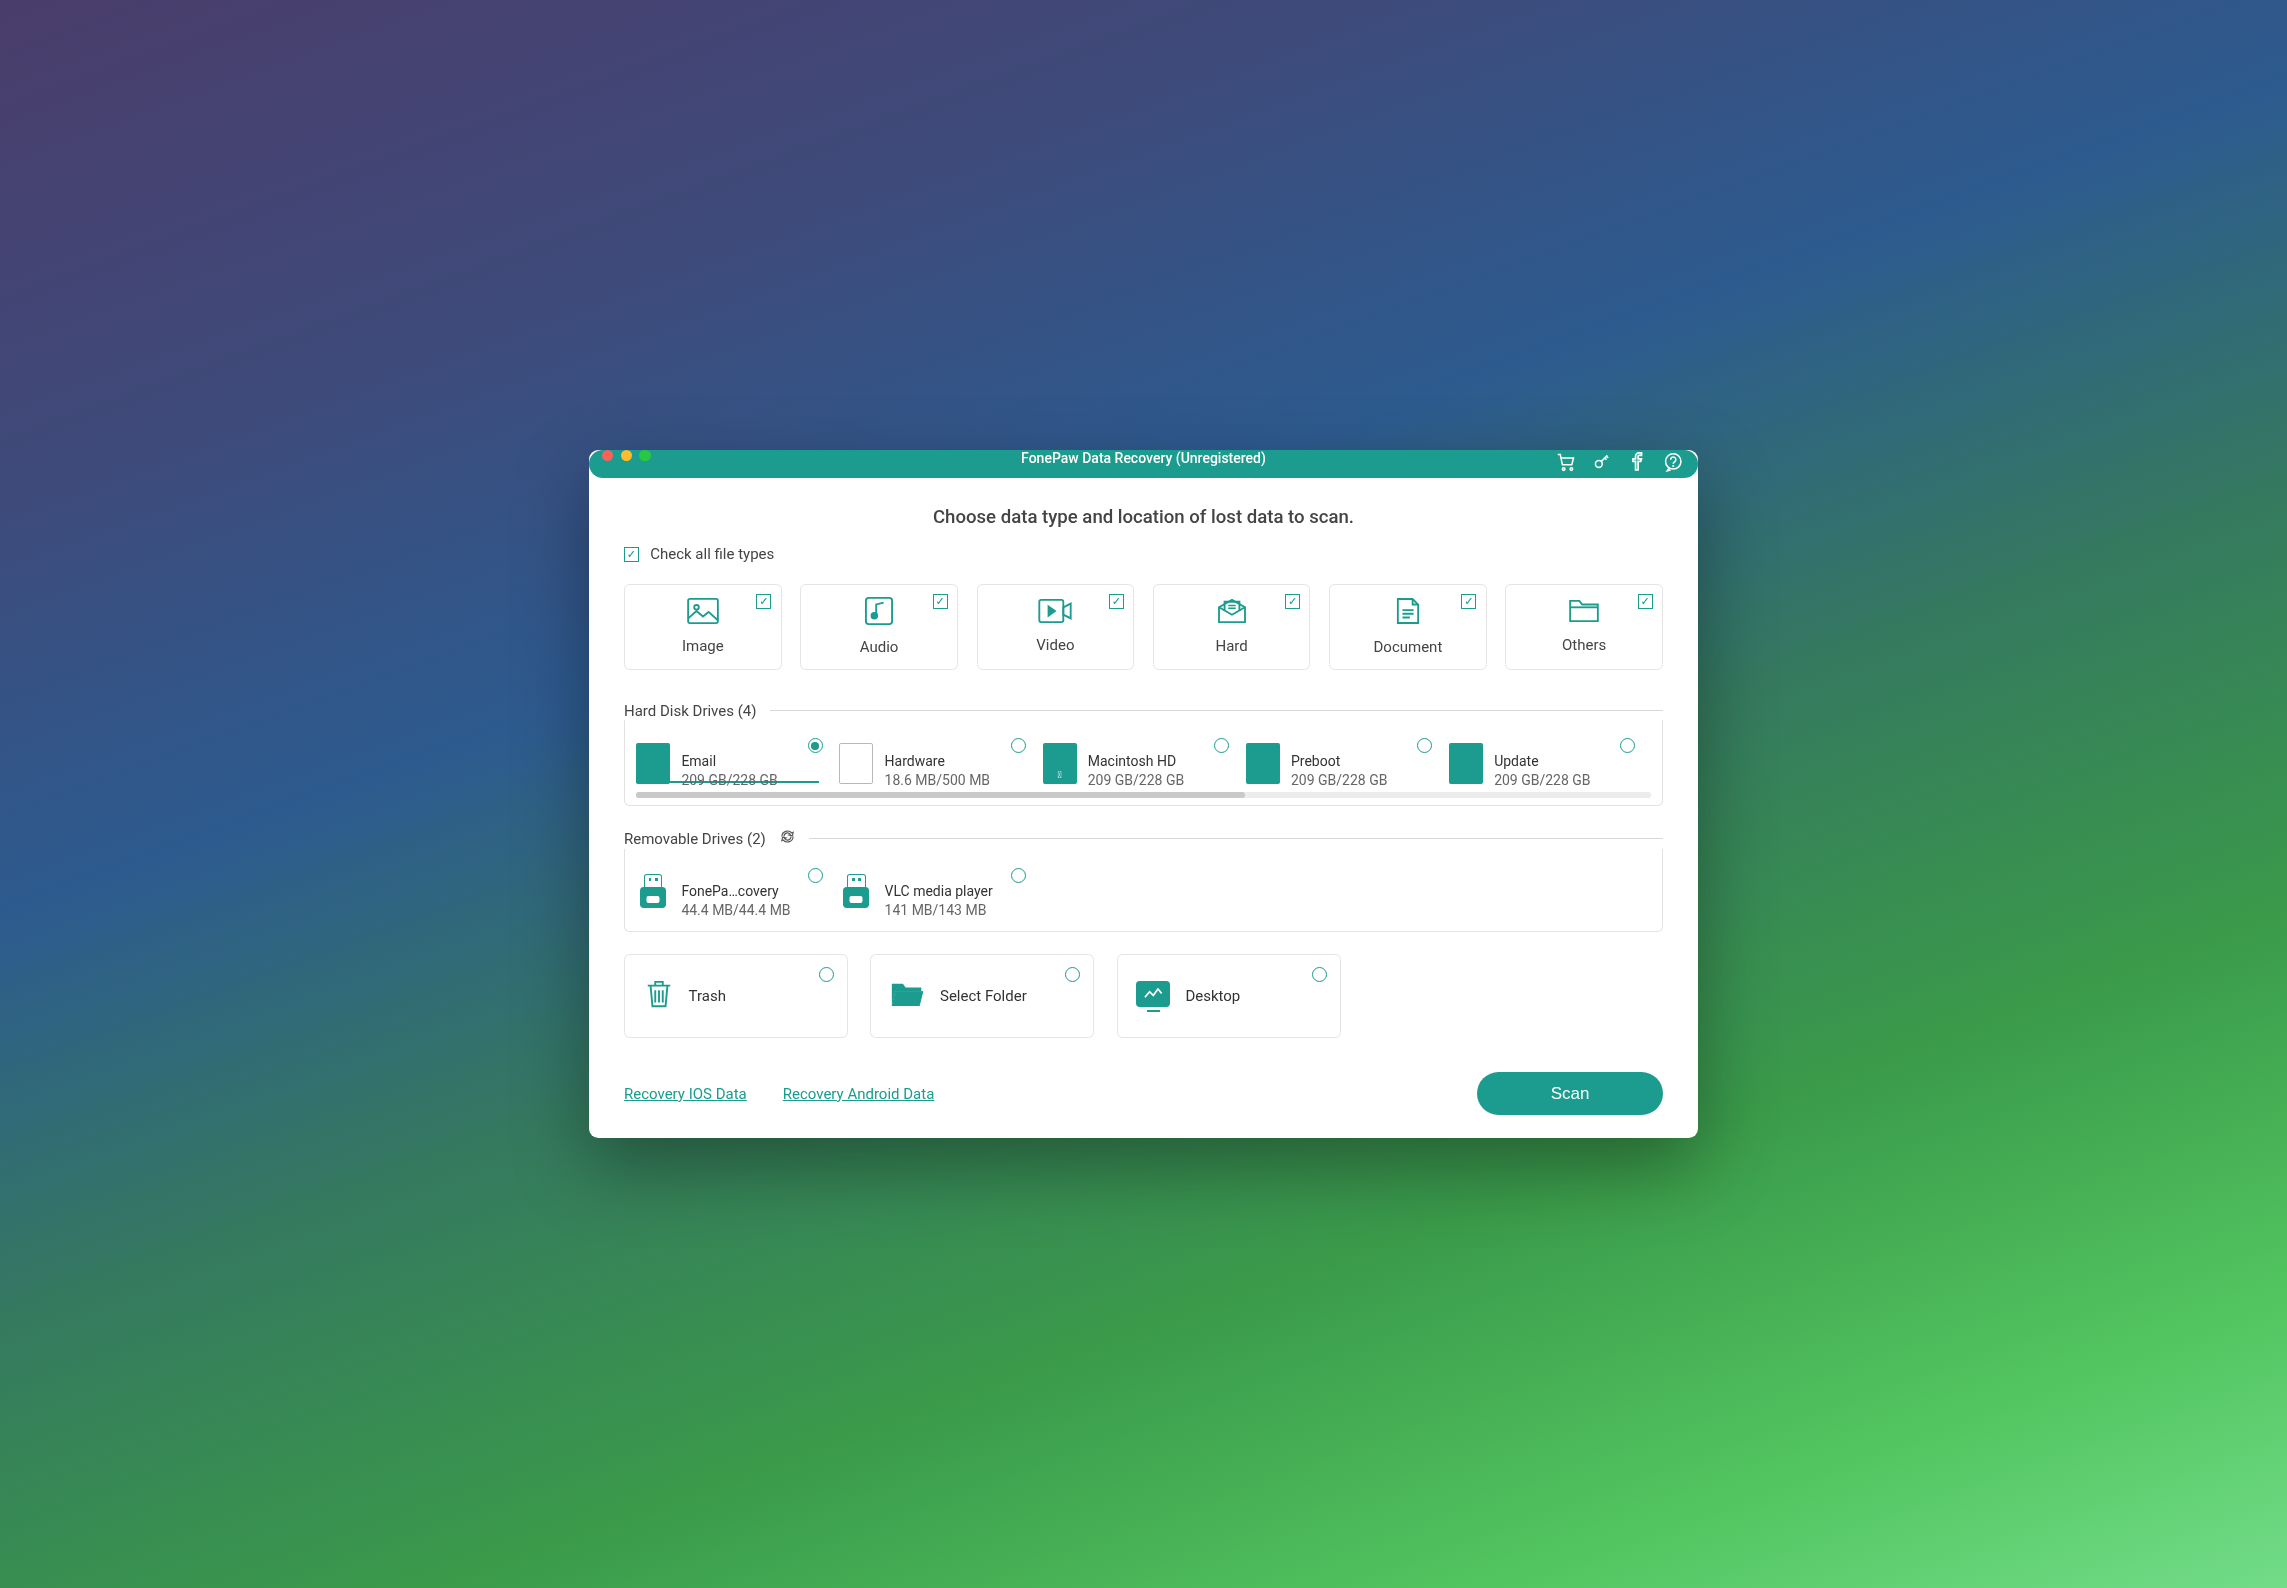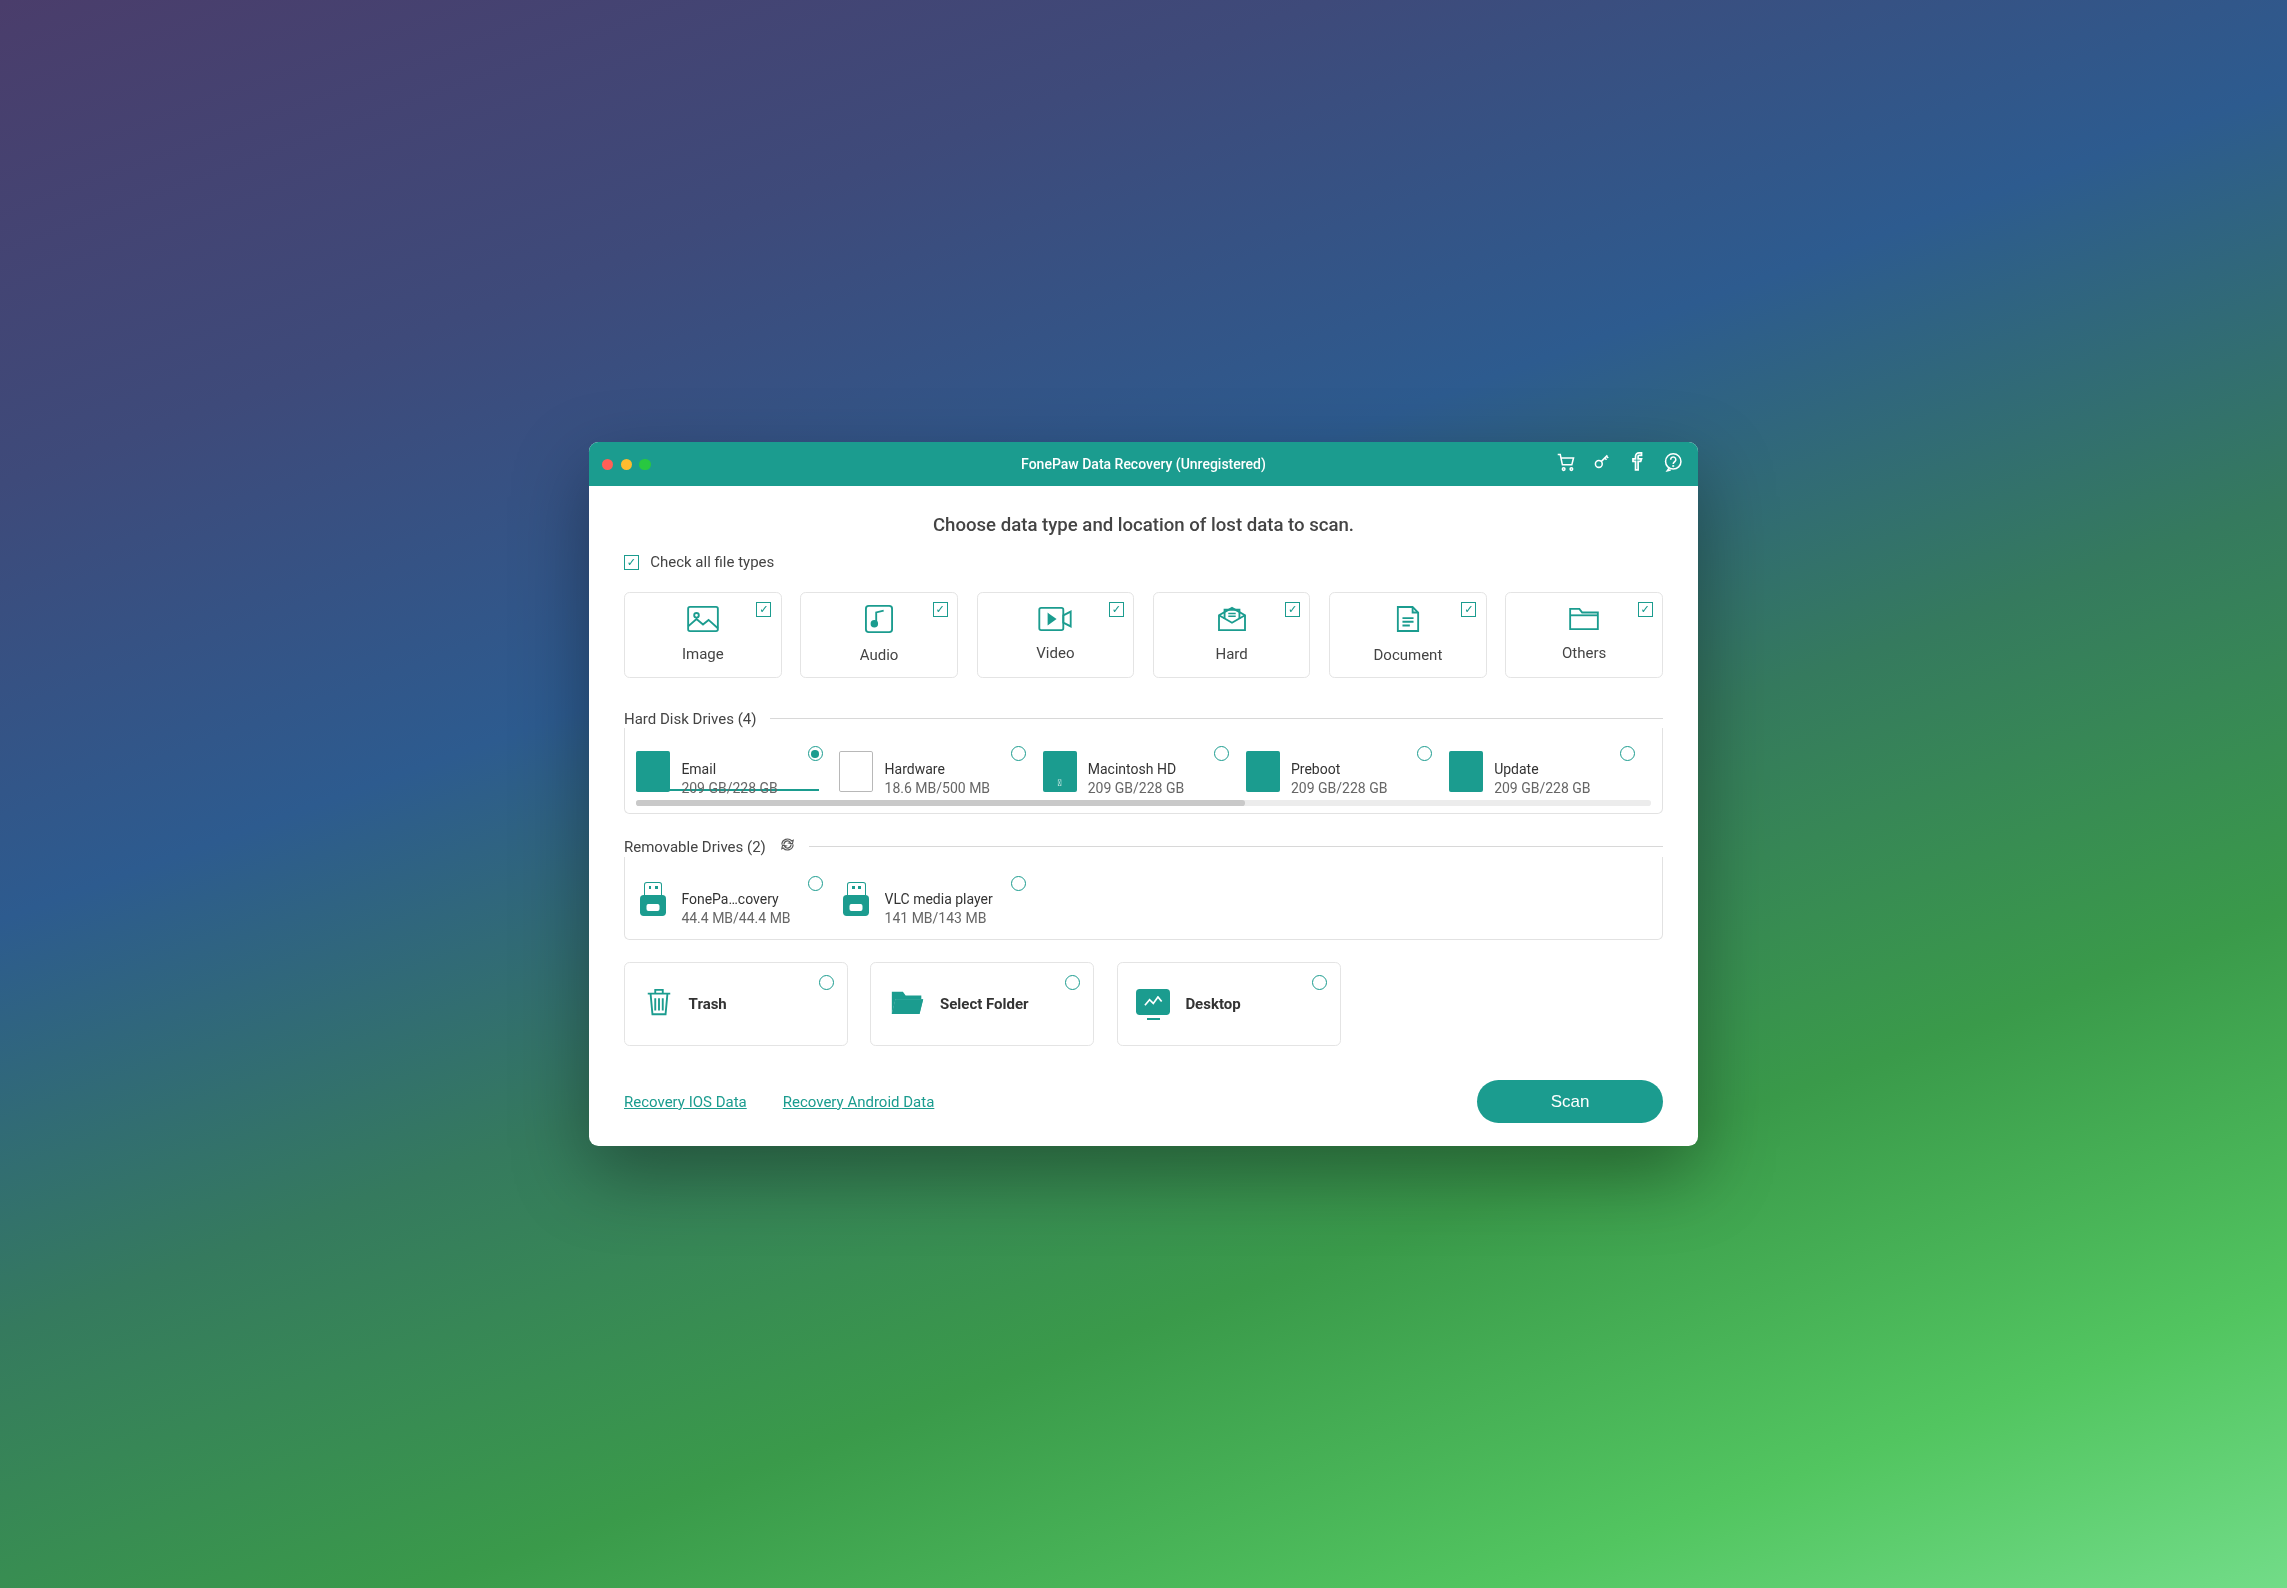--- a/index.html
+++ b/index.html
@@ -14,26 +14,26 @@
     padding: 37px 47px;
   }
   .window {
     width: 1109px;
     background: #fff;
     border-radius: 9.3px;
     overflow: hidden;
     box-shadow: 0 28px 75px rgba(0,0,0,.35);
   }
   .titlebar {
-    height: 44px;
+    height: 28px;
     background: #1b9c8f;
     display: flex;
-    align-items: center;
     position: relative;
     color: #fff;
+    border-radius: 16px;
   }
   .traffic {
     display: flex;
     gap: 7.5px;
     padding-left: 13px;
   }
   .traffic span {
     width: 11.2px; height: 11.2px; border-radius: 50%;
     display: inline-block;
   }
@@ -205,21 +205,21 @@
     gap: 15px;
     padding: 0 18.6px;
     position: relative;
     cursor: pointer;
   }
   .loc-card .radio {
     position: absolute; top: 11.2px; right: 13px;
     width: 15px; height: 15px; border-radius: 50%;
     border: 1.4px solid #1b9c8f;
   }
-  .loc-label { font-size: 15px; color: #333; font-weight: bold; }
+  .loc-label { font-size: 15px; color: #333; }
   .footer {
     display: flex;
     align-items: center;
     gap: 36px;
   }
   .footer a {
     color: #1b9c8f;
     font-size: 15px;
     text-decoration: underline;
     cursor: pointer;

